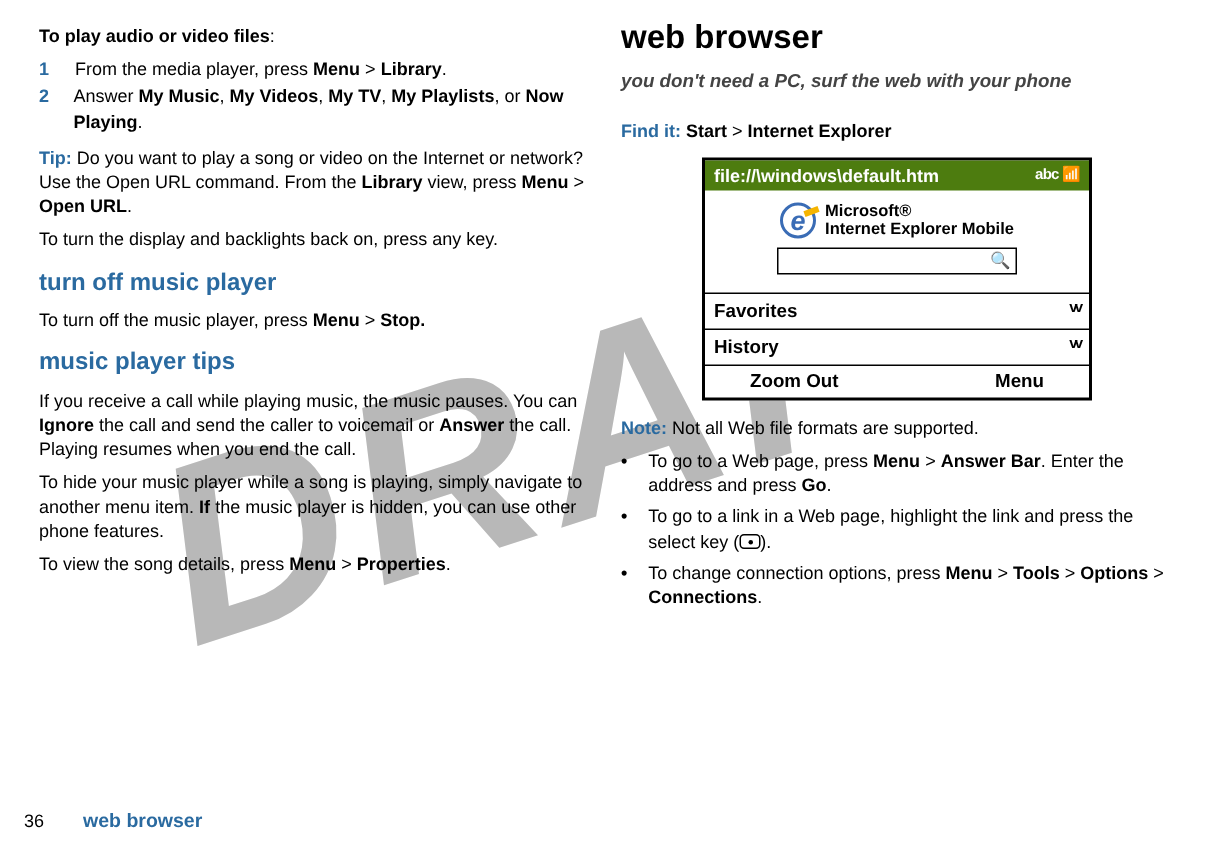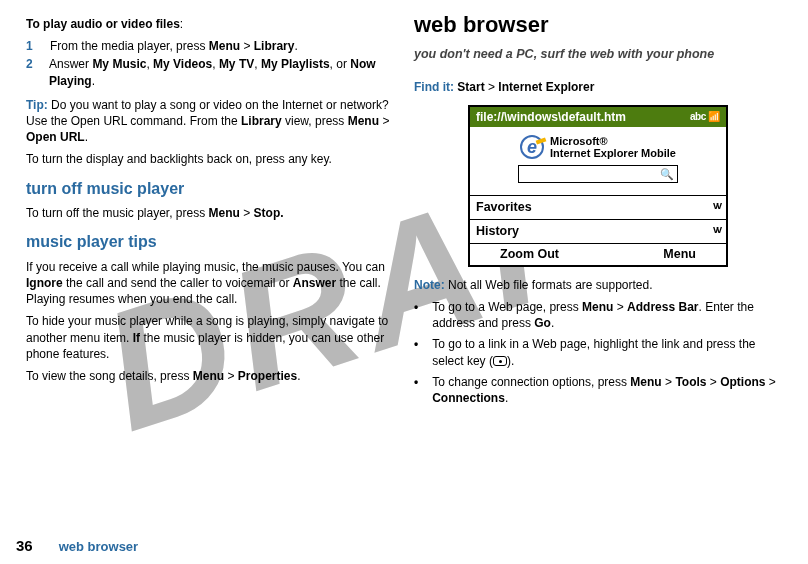--- a/index.html
+++ b/index.html
@@ -40,21 +40,21 @@
   }
   .footer {
     position: absolute;
     bottom: 8px;
     left: 16px;
     display: flex;
     align-items: baseline;
     gap: 26px;
     z-index: 1;
   }
-  .pg { font-weight: 700; font-size: 15px; text-align: right; }
+  .pg { font-weight: 400; font-size: 12px; text-align: right; }
   .footer-label { color: #2a6aa0; font-weight: 600; font-size: 13px; }
 
   h1.sec { color: #000; font-weight: 900; font-size: 22px; margin-bottom: 2px; }
   .subtitle { font-style: italic; font-weight: 700; color: #444; margin-bottom: 16px; font-size: 12.5px;}
   .findit { margin-bottom: 10px; }
   .findit .fi { color: #2a6aa0; font-weight: 700; }
   h2.sub { color: #2a6aa0; font-size: 16px; font-weight: 700; margin: 10px 0 4px; }
   p { margin: 6px 0; }
   .b { font-weight: 700; }
   .cond { font-family: "Arial Narrow", Arial, sans-serif; font-stretch: condensed; font-weight: 700; }
@@ -199,21 +199,21 @@
       </div>
     </div>
 
     <p>
       <span class="note">Note:</span><span> Not all Web file formats are supported.</span>
     </p>
 
     <ul class="bullets">
       <li>
           <span>
-        <span>To go to a Web page, press </span><span class="cond">Menu</span><span> &gt; </span><span class="cond">Address Bar</span><span>. Enter the address and press </span><span class="cond">Go</span><span>.</span>
+        <span>To go to a Web page, press </span><span class="cond">Menu</span><span> &gt; </span><span class="cond">Answer Bar</span><span>. Enter the address and press </span><span class="cond">Go</span><span>.</span>
       </span>
         </li>
       <li>
           <span>
         <span>To go to a link in a Web page, highlight the link and press the select key (</span><span class="sel-key"></span><span>).</span>
       </span>
         </li>
       <li>
           <span>
         <span>To change connection options, press </span><span class="cond">Menu</span><span> &gt; </span><span class="cond">Tools</span><span> &gt; </span><span class="cond">Options</span><span> &gt; </span><span class="cond">Connections</span><span>.</span>

